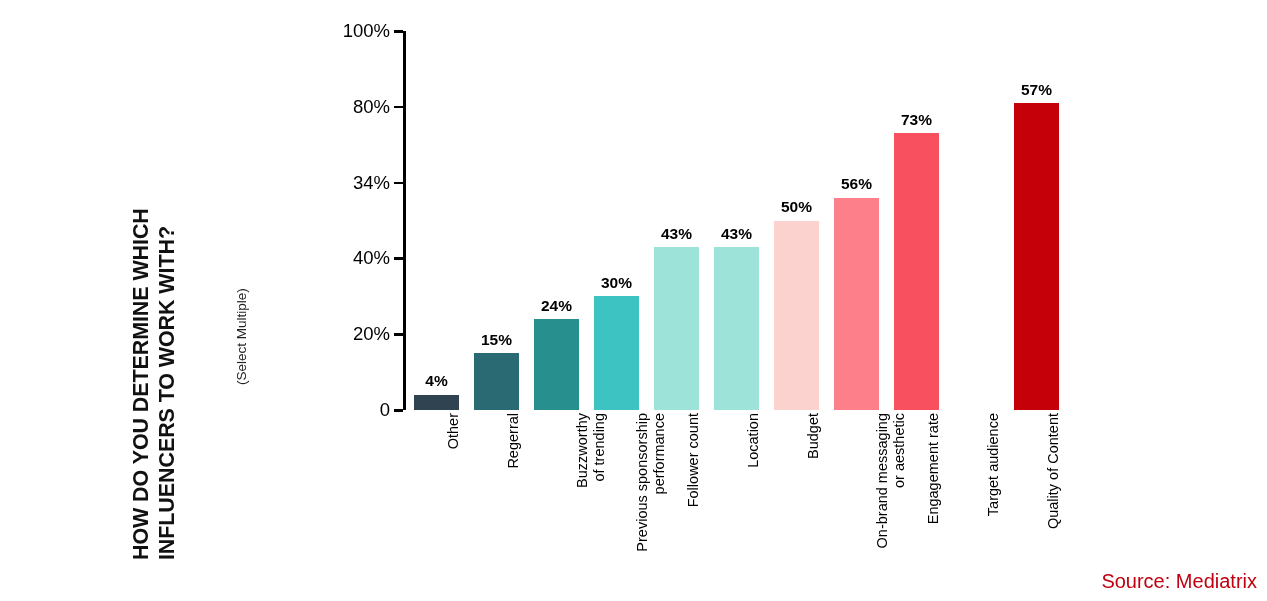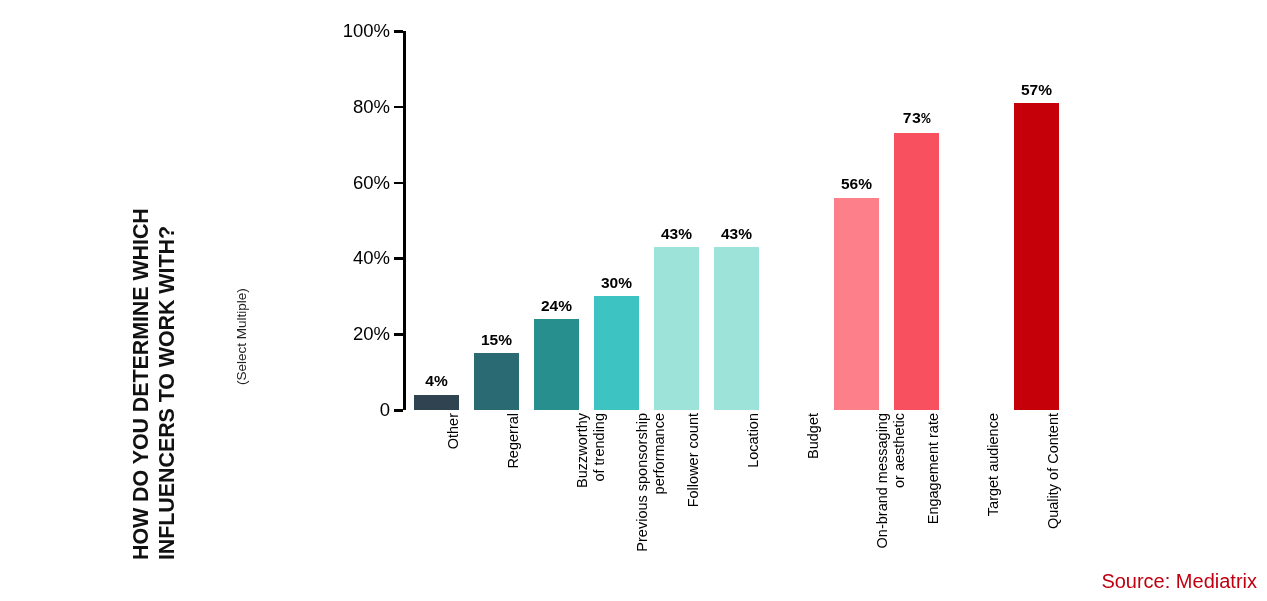--- a/index.html
+++ b/index.html
@@ -174,21 +174,21 @@
       <div class="y-tick-row" style="top: 303.2px;">
         <div class="y-tick-mark" style="top: -1px;"></div>
         <div class="y-tick-label">20%</div>
       </div>
       <div class="y-tick-row" style="top: 227.4px;">
         <div class="y-tick-mark" style="top: -1px;"></div>
         <div class="y-tick-label">40%</div>
       </div>
       <div class="y-tick-row" style="top: 151.6px;">
         <div class="y-tick-mark" style="top: -1px;"></div>
-        <div class="y-tick-label">60%</div>
+        <div class="y-tick-label">34%</div>
       </div>
       <div class="y-tick-row" style="top: 75.8px;">
         <div class="y-tick-mark" style="top: -1px;"></div>
         <div class="y-tick-label">80%</div>
       </div>
       <div class="y-tick-row" style="top: 0px;">
         <div class="y-tick-mark" style="top: -1px;"></div>
         <div class="y-tick-label">100%</div>
       </div>
     </div>
@@ -210,27 +210,31 @@
         <div class="bar-value" style="bottom: 119.7px;">30%</div>
       </div>
       <div class="bar-group" style="left: 251px; height: 379px;">
         <div class="bar-rect" style="height: 162.97px; background: rgb(157, 227, 218);"></div>
         <div class="bar-value" style="bottom: 168.97px;">43%</div>
       </div>
       <div class="bar-group" style="left: 311px; height: 379px;">
         <div class="bar-rect" style="height: 162.97px; background: rgb(157, 227, 218);"></div>
         <div class="bar-value" style="bottom: 168.97px;">43%</div>
       </div>
+      <div class="bar-group" style="left: 371px; height: 379px;">
+        <div class="bar-rect" style="height: 189.5px; background: rgb(251, 210, 206);"></div>
+        <div class="bar-value" style="bottom: 195.5px;">50%</div>
+      </div>
       <div class="bar-group" style="left: 431px; height: 379px;">
         <div class="bar-rect" style="height: 212.24px; background: rgb(252, 127, 138);"></div>
         <div class="bar-value" style="bottom: 218.24px; text-align: center;">56%</div>
       </div>
       <div class="bar-group" style="left: 491px; height: 379px;">
         <div class="bar-rect" style="height: 276.67px; background: rgb(248, 80, 95);"></div>
-        <div class="bar-value" style="bottom: 282.67px; font-family: Liberation Mono, monospace;">73%</div>
+        <div class="bar-value" style="bottom: 282.67px;">73%</div>
       </div>
       <div class="bar-group" style="left: 611px; height: 379px;">
         <div class="bar-rect" style="height: 306.99px; background: rgb(197, 0, 8);"></div>
         <div class="bar-value" style="bottom: 312.99px;">57%</div>
       </div>
     </div>
 </div>
 
 <div id="x-labels-layer">
     <div class="x-label" style="left: 42px;">Other</div>

